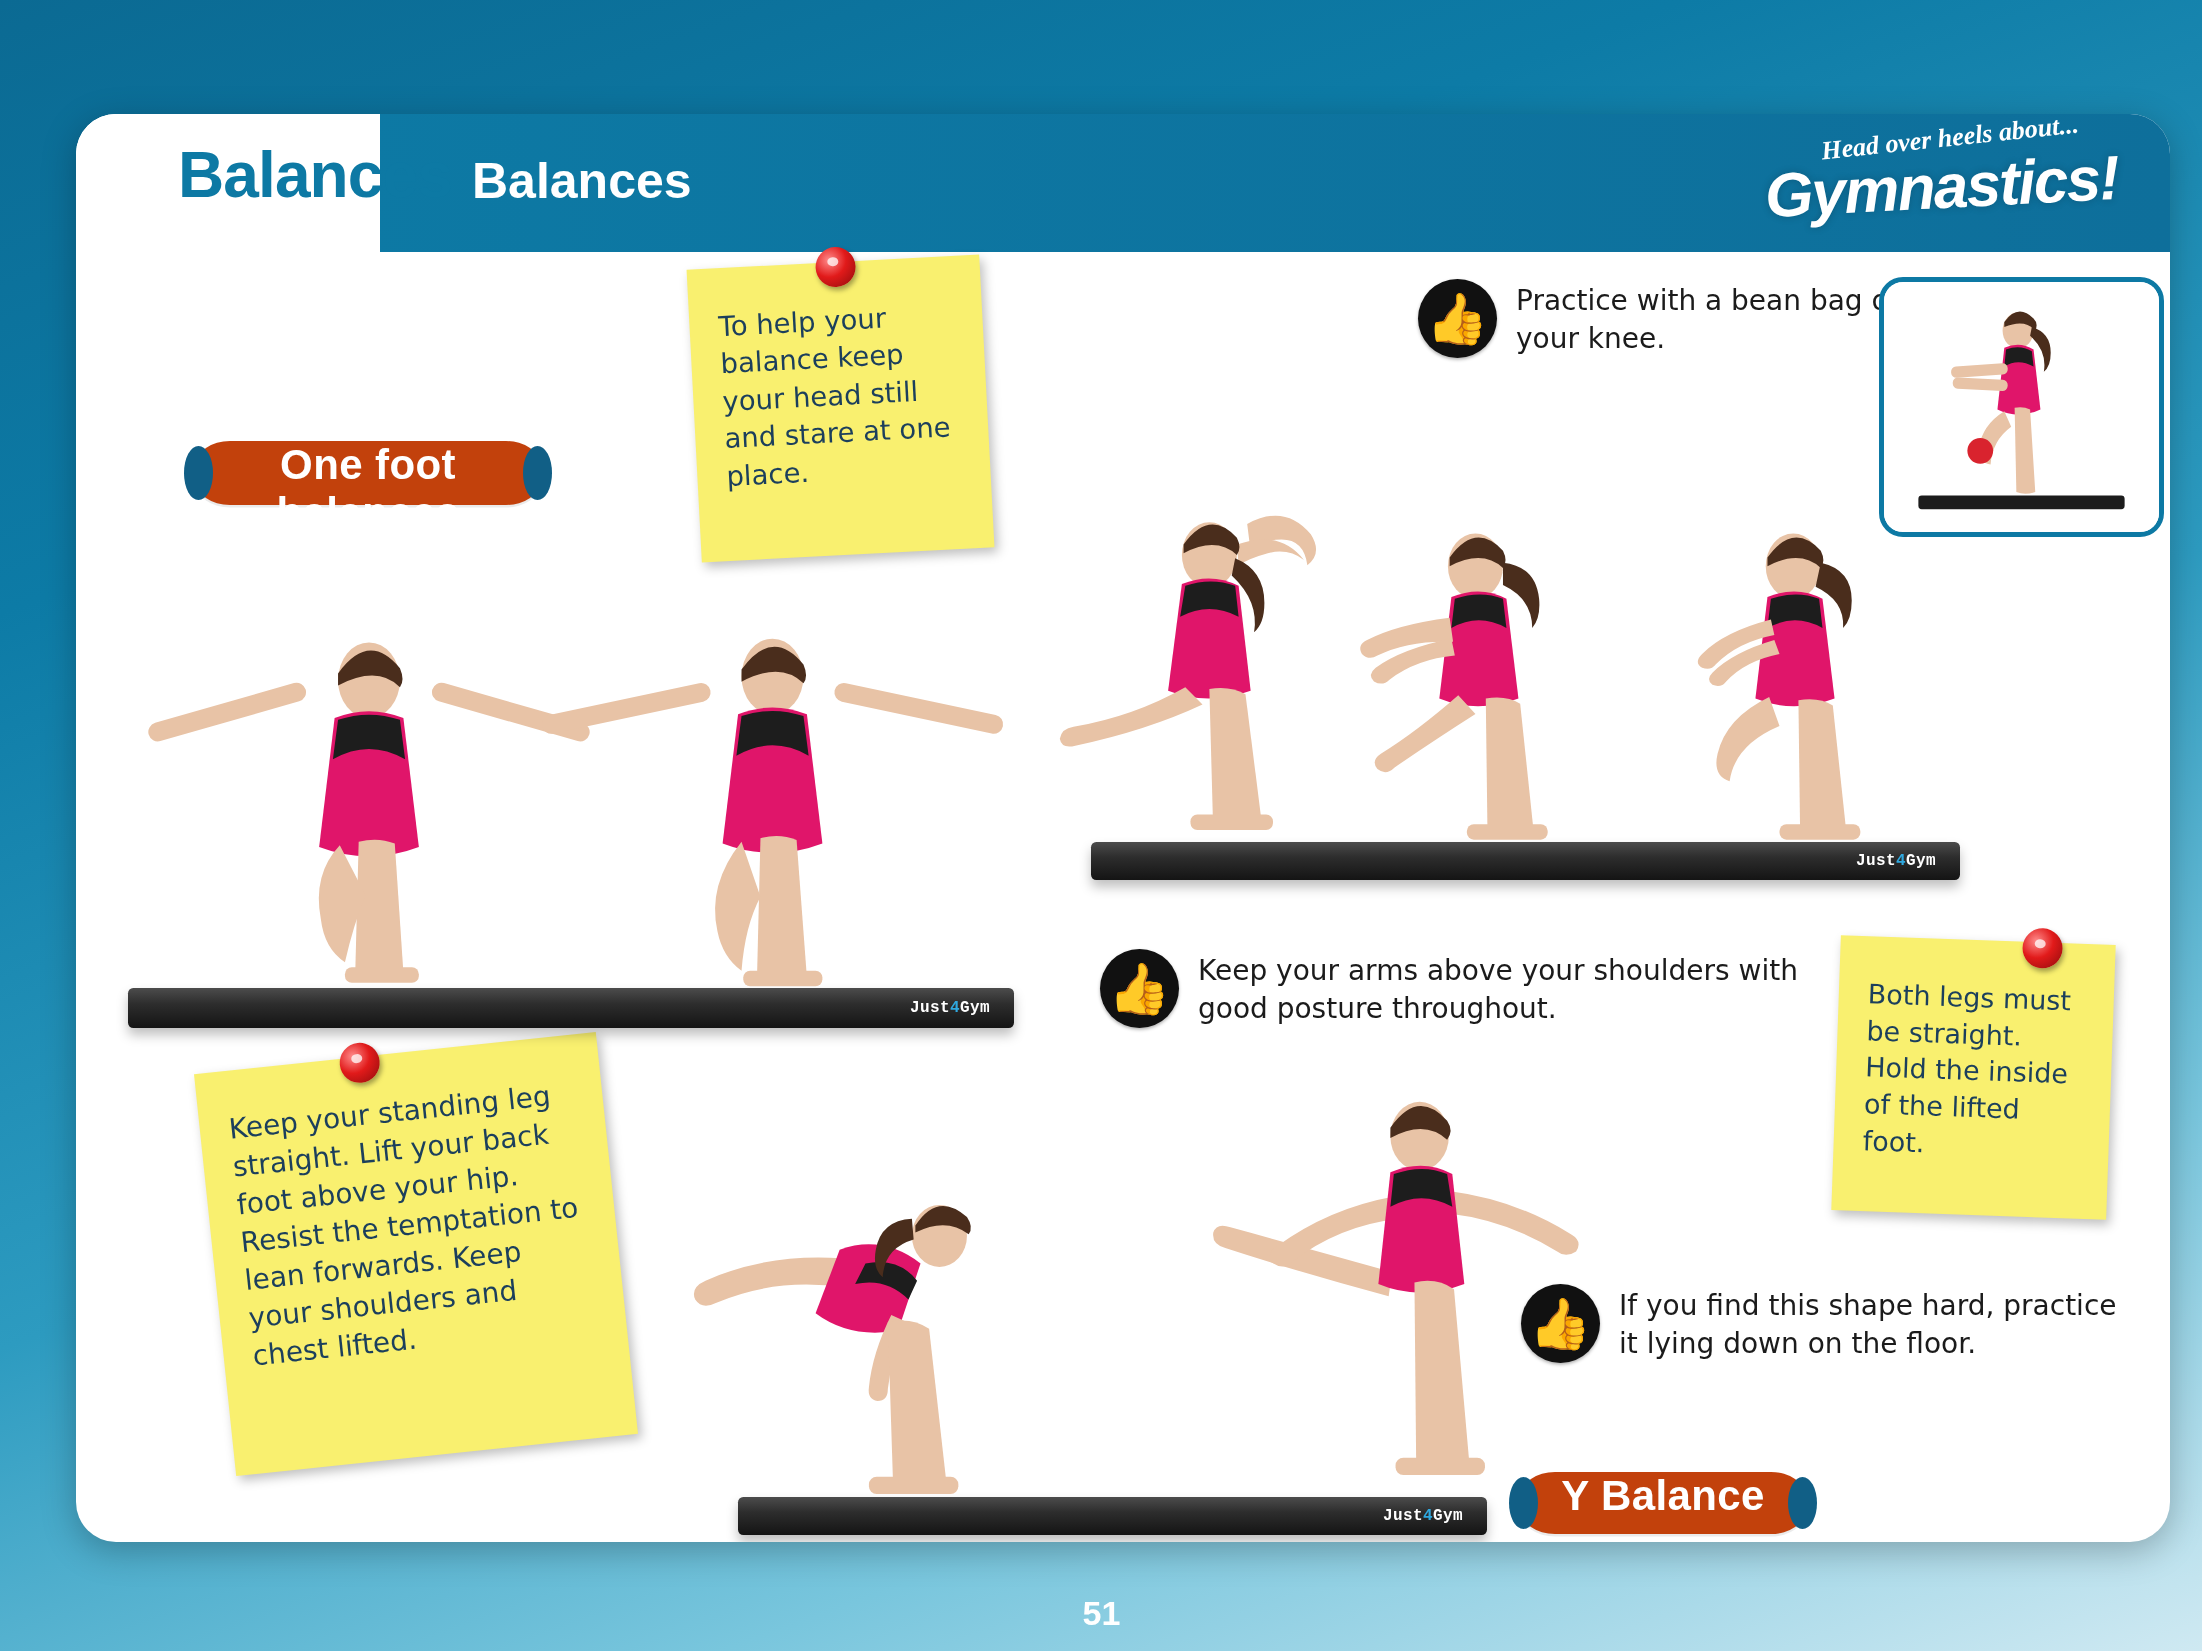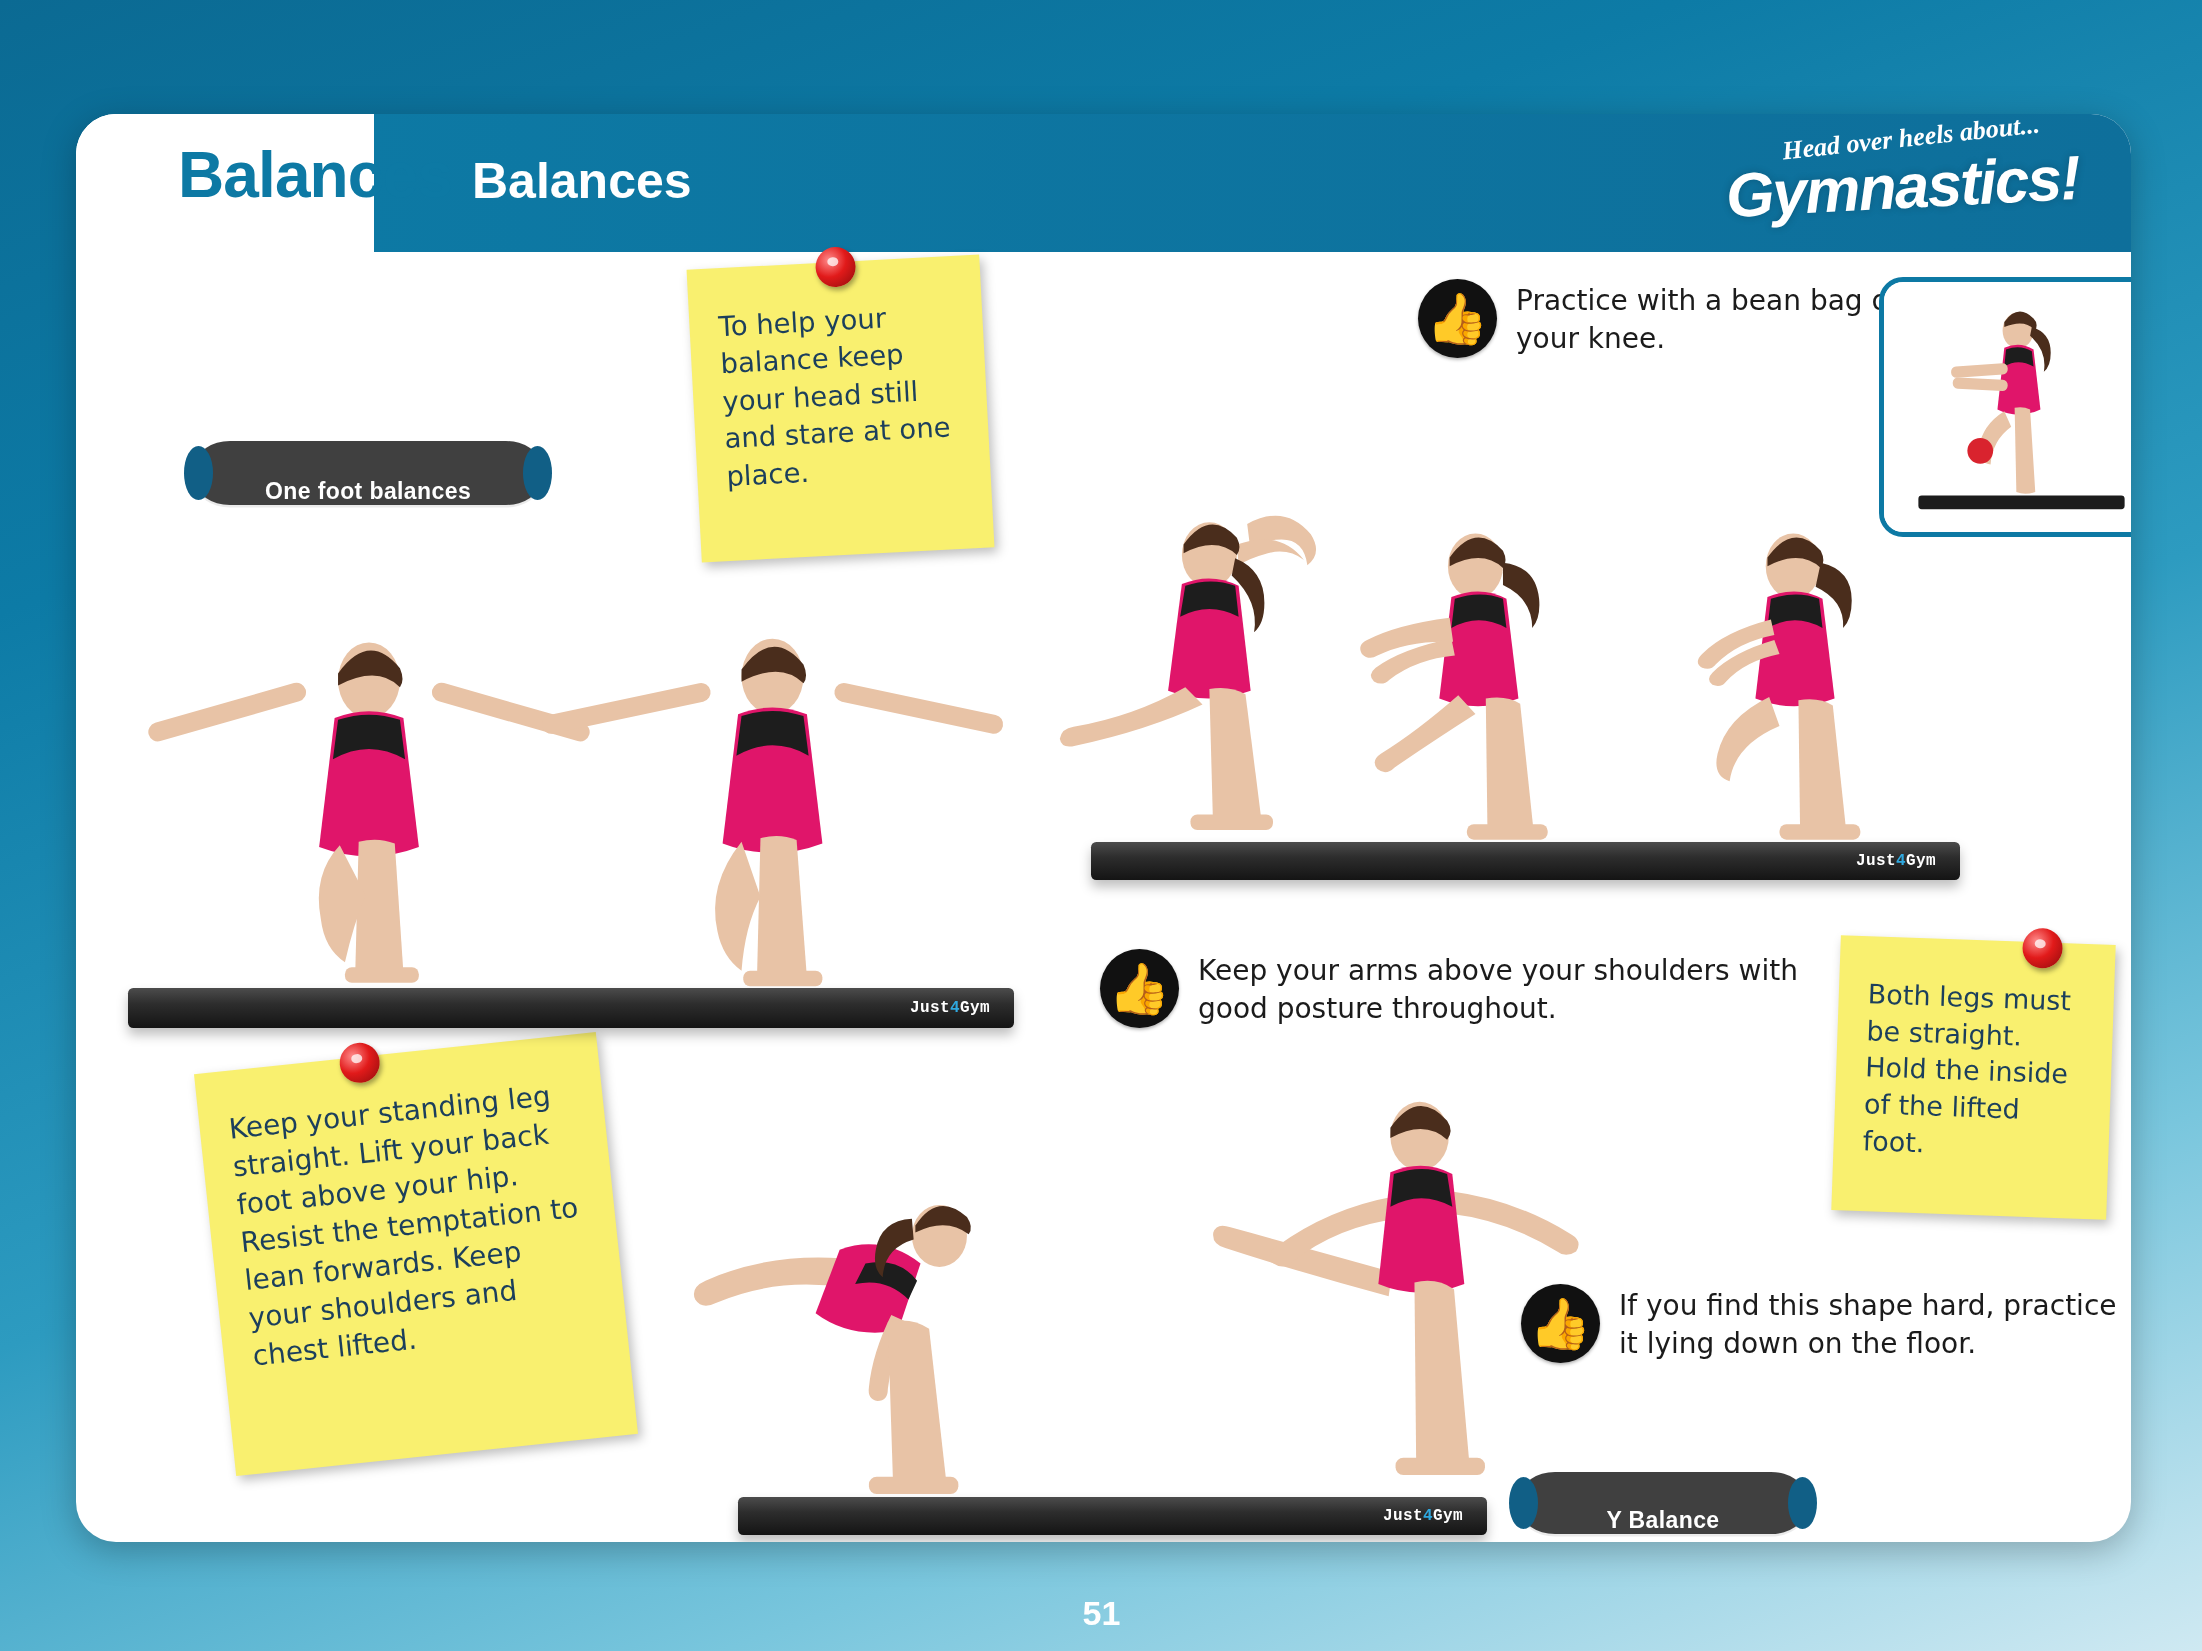--- a/index.html
+++ b/index.html
@@ -12,20 +12,21 @@
   }
   
   .page-card{
     position:absolute;
     left:76px; top:114px;
     width:2055px; height:1428px;
     background:#ffffff;
     border-radius:40px;
     box-shadow:0 8.6px 34px rgba(0,0,0,.25);
     overflow:hidden;
+    padding-left:39px;
   }
   
   .header-band{
     position:absolute;left:0;top:0;width:100%;height:138px;
     background:linear-gradient(90deg,#ffffff 0%,#ffffff 13%,#0d79a4 13.1%,#0e6f9b 100%);
   }
   .header-band .tab-white{
     position:absolute;left:0;top:0;width:14.5%;height:100%;background:#fff;
     border-top-left-radius:40px;
   }
@@ -53,25 +54,25 @@
   .logo .gym{
     font-family:"Liberation Sans", sans-serif;
     font-size:62px;font-weight:bold;font-style:italic;
     letter-spacing:-1.7px;margin-top:-1.7px;
     transform:rotate(-3deg);
     text-shadow:0 0 8.6px rgba(0,0,0,.2);
   }
   
   .label-blob{
     position:absolute;
-    background:#404040;
+    background:#c2410c;
     color:#ffffff;
     font-family:"Liberation Sans", sans-serif;
-    font-size:23px;font-weight:bold;
-    display:flex;align-items:flex-end;justify-content:center;
+    font-size:42px;font-weight:bold;
+    display:flex;align-items:flex-start;justify-content:center;
     border-radius:34px/24px;
     box-shadow:0 2.6px 0 rgba(0,0,0,.08);
     text-align:center;
     letter-spacing:0.4px;
   }
   .label-blob::before,.label-blob::after{
     content:"";position:absolute;top:8%;height:84%;width:29px;background:#115f86;
     border-radius:50%;
   }
   .label-blob::before{left:-12px;}

